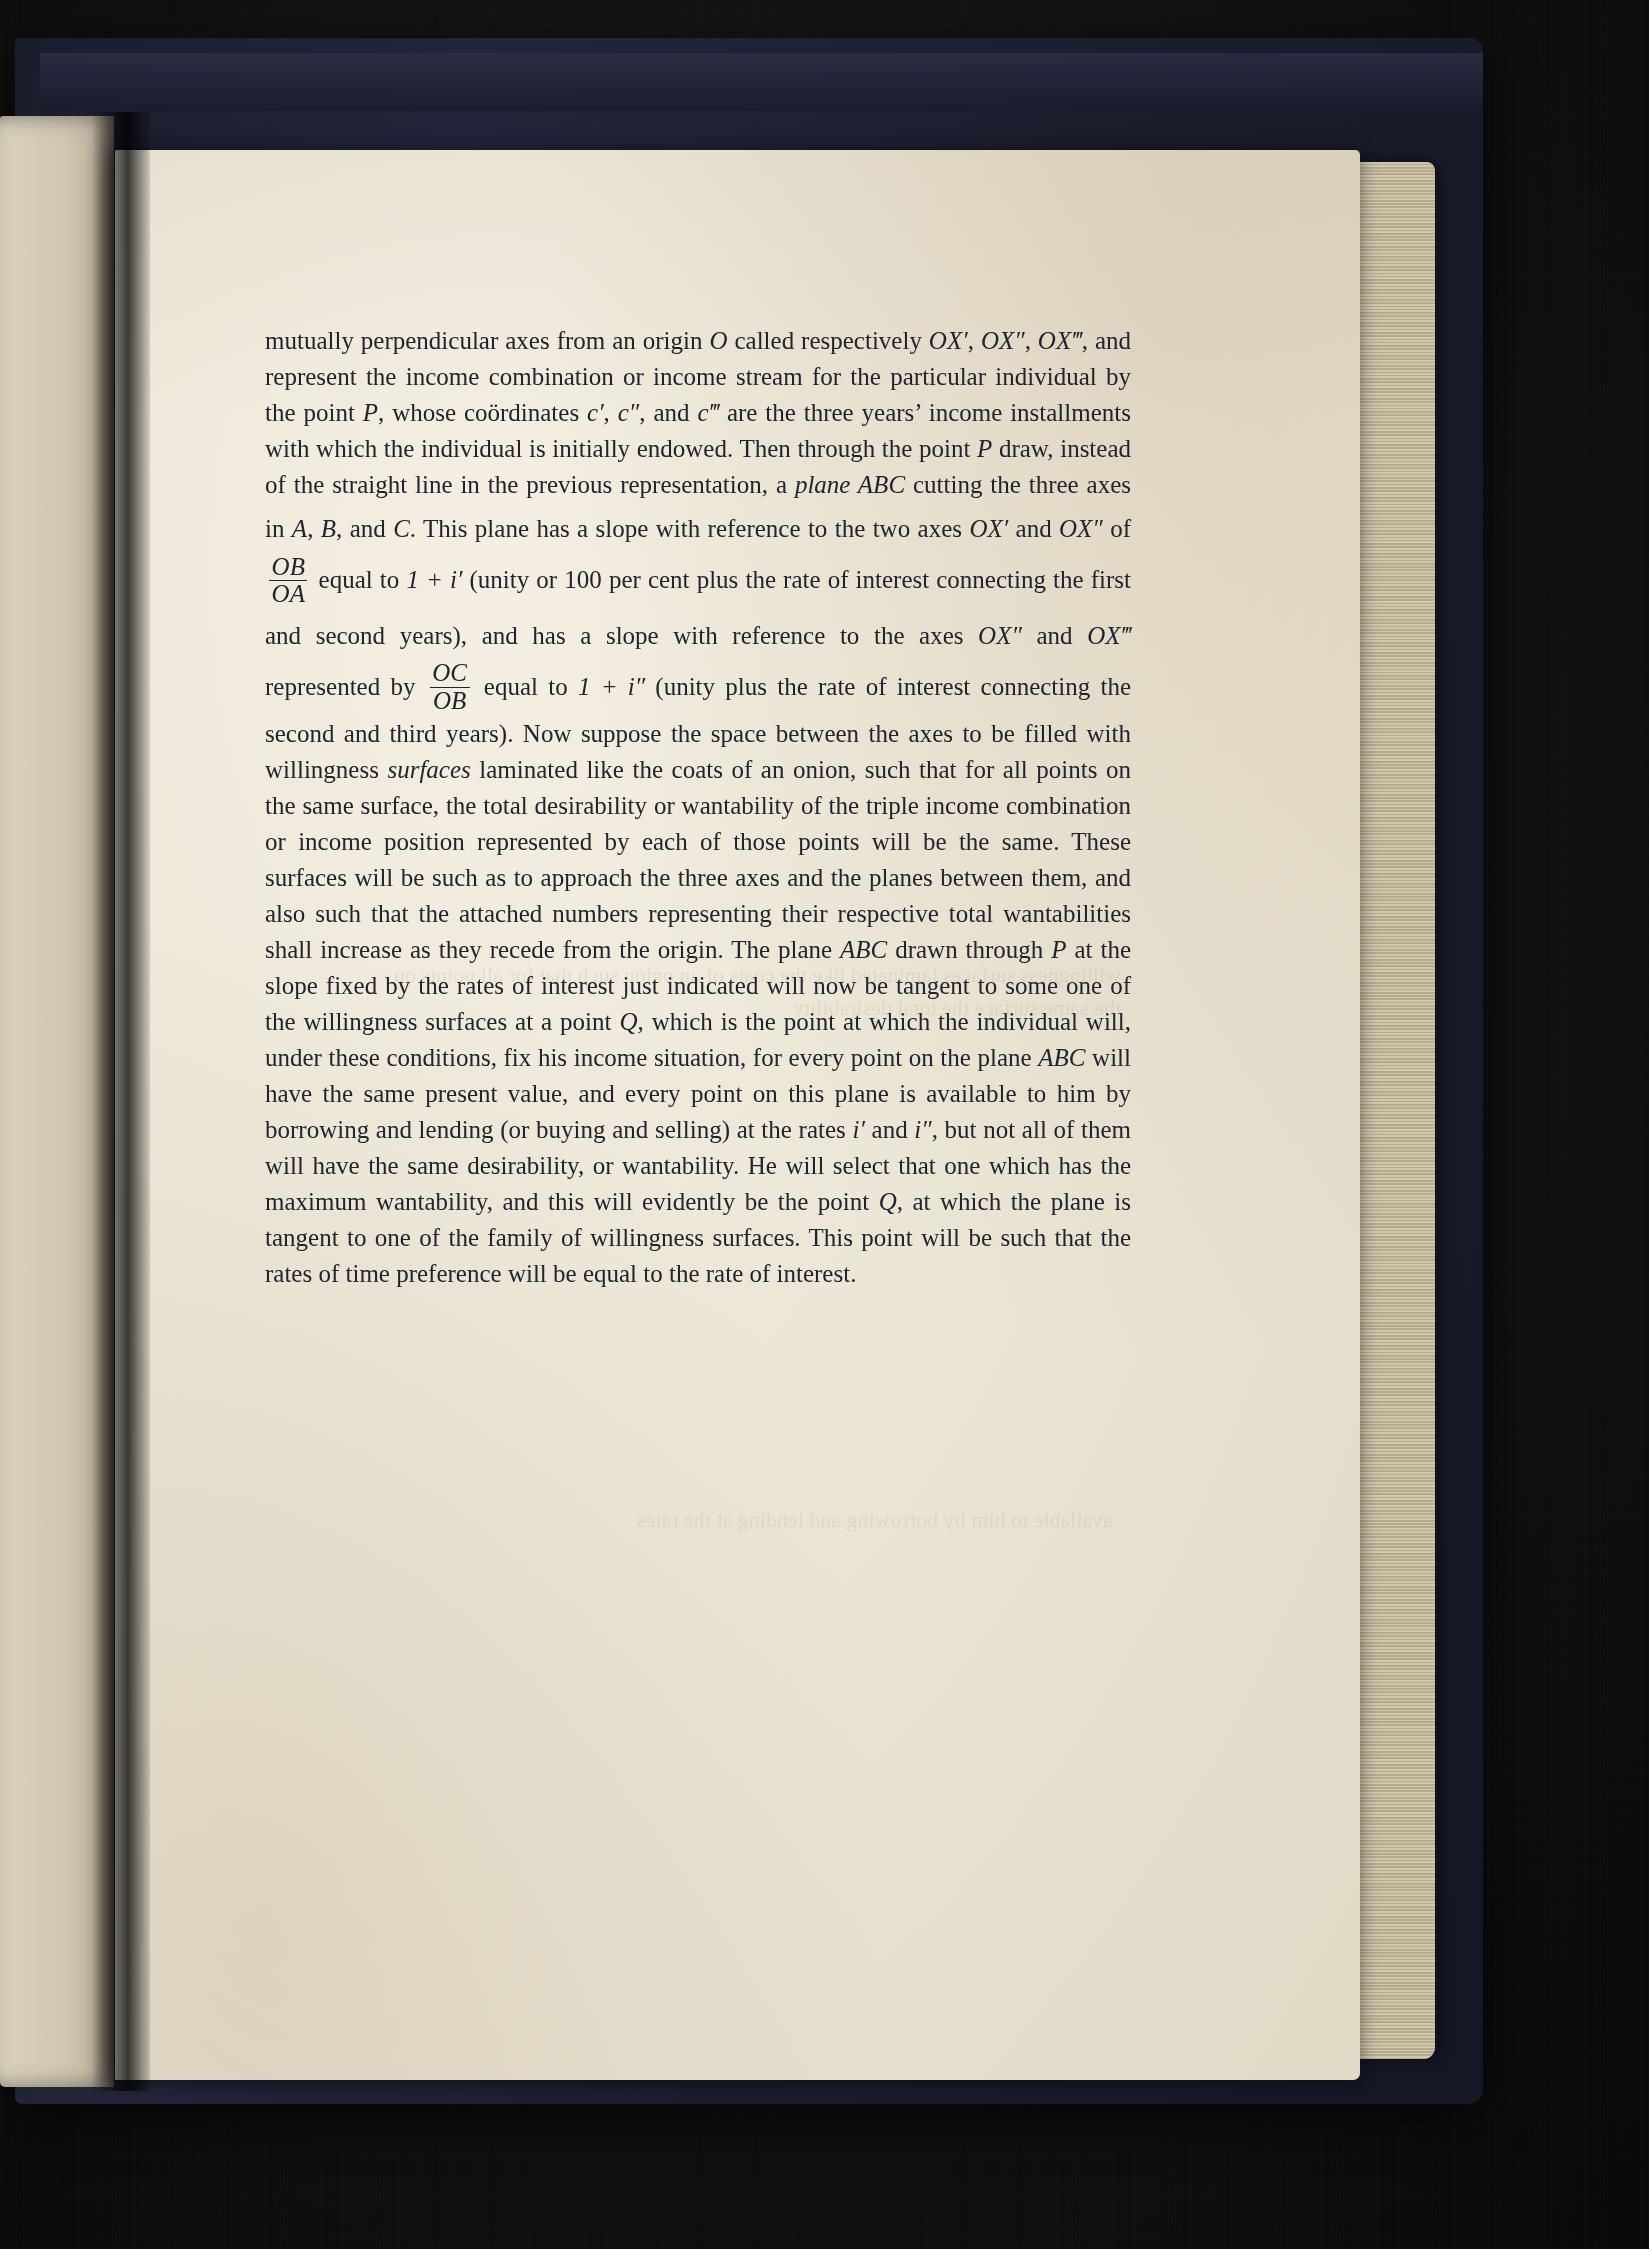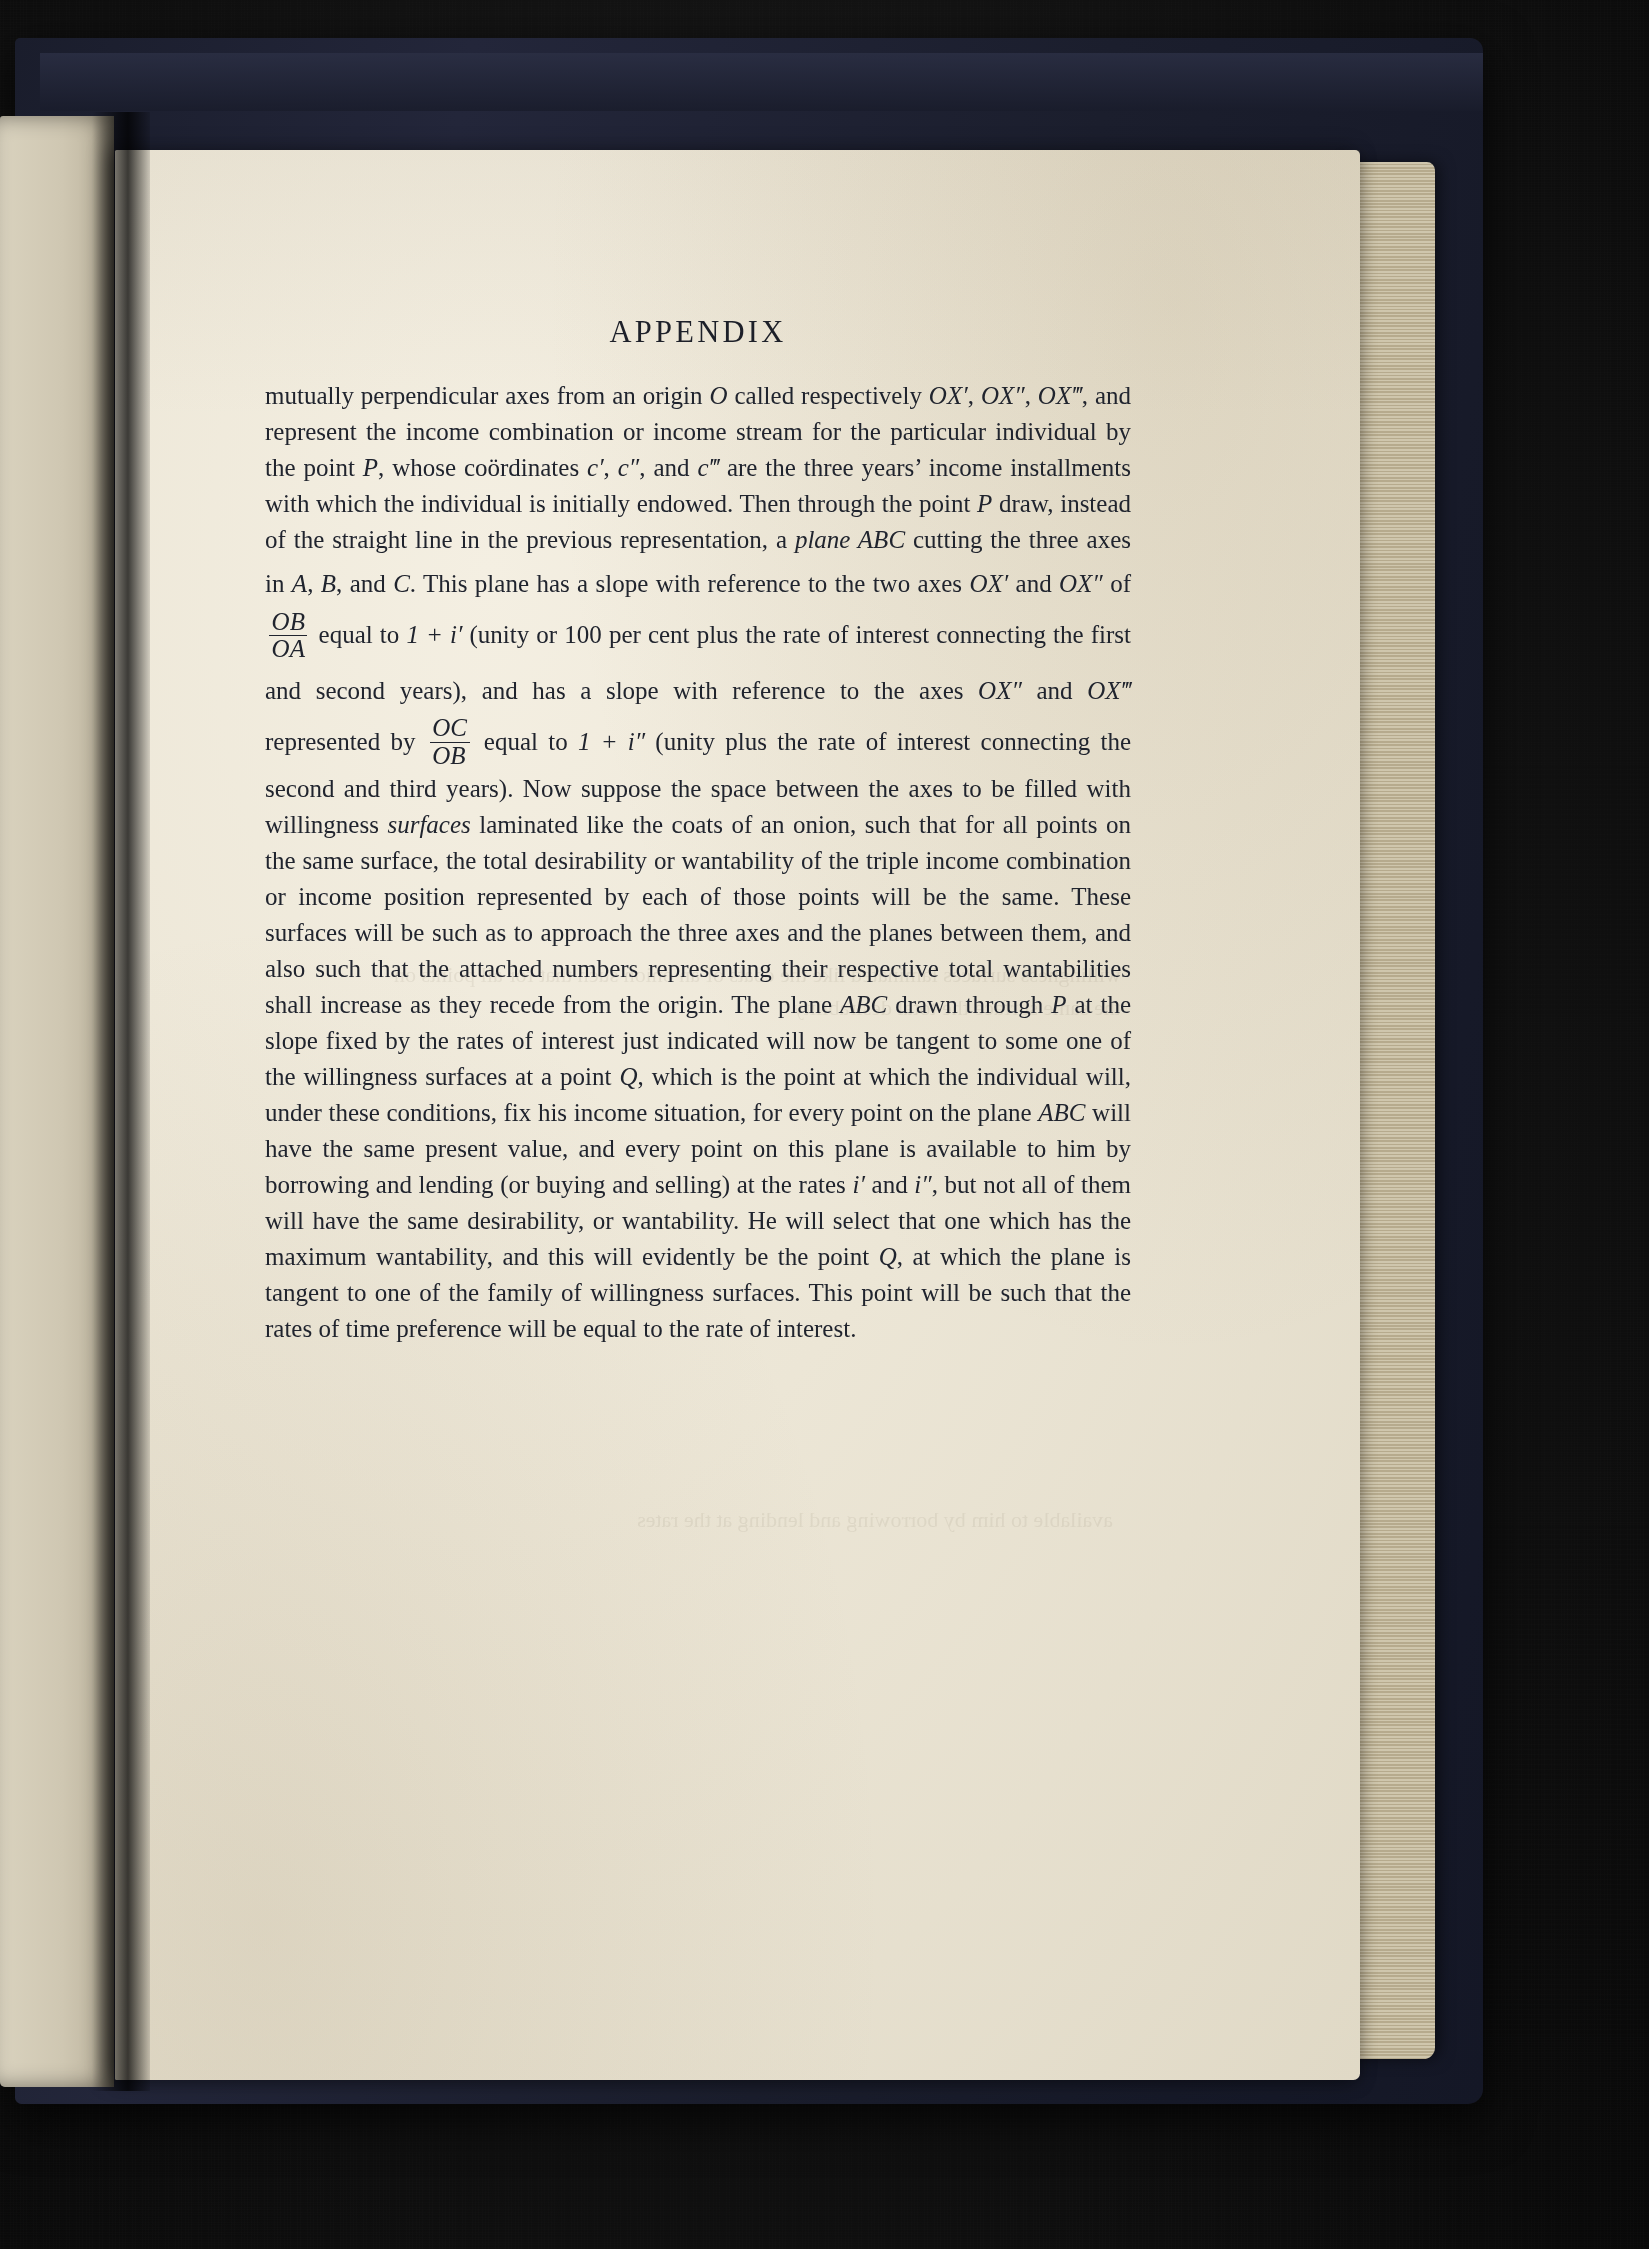--- a/index.html
+++ b/index.html
@@ -147,21 +147,21 @@
   }
   .body-text p { margin: 8px; }
 
   .it { font-style: italic; }
   .mathvar { font-style: italic; font-family: "Liberation Serif", serif; }
 
   
   .frac {
     display: inline-block;
     vertical-align: middle;
-    text-align: left;
+    text-align: center;
     font-style: italic;
     line-height: 1.06;
     margin: 0 4.1px;
     position: relative;
     top: -1.6px;
   }
   .frac .num { display: block; padding: 0 2.5px; }
   .frac .den { display: block; border-top: 1.6px solid #20242e; padding: 0 2.5px; }
 
   .tall-line { line-height: 2.05; }
@@ -216,21 +216,20 @@
     <div class="ghost">
       willingness surfaces laminated like the coats of an onion such that for all
       points on the same surface the total desirability
     </div>
     <div class="ghost ghost2">
       available to him by borrowing and lending at the rates
     </div>
 
     <div class="text-col">
 
-      <div class="page-heading">APPENDIX</div>
 
       <div class="body-text">
         <p>
           <span>mutually perpendicular axes from an origin </span><span class="mathvar">O</span><span> called respectively </span><span class="mathvar">OX′</span><span>, </span><span class="mathvar">OX″</span><span>, </span><span class="mathvar">OX‴</span><span>, and represent the income combination or income stream for the particular individual by the point </span><span class="mathvar">P</span><span>, whose coördinates </span><span class="mathvar">c′</span><span>, </span><span class="mathvar">c″</span><span>, and </span><span class="mathvar">c‴</span><span> are the three years’ income installments with which the individual is initially endowed.  Then through the point </span><span class="mathvar">P</span><span> draw, instead of the straight line in the previous representation, a </span><span class="it">plane ABC</span><span> cutting the three axes in </span><span class="mathvar">A</span><span>, </span><span class="mathvar">B</span><span>, and </span><span class="mathvar">C</span><span>.  This plane has a slope with reference to the two axes </span><span class="tall-line"><span class="mathvar">OX′</span><span> and </span><span class="mathvar">OX″</span><span> of </span><span class="frac"><span class="num">OB</span><span class="den">OA</span></span><span> equal to </span><span class="it">1 + i′</span><span> (unity or 100 per cent plus the rate of interest connecting the first and second years), and has a slope with reference to the axes </span><span class="mathvar">OX″</span><span> and </span><span class="mathvar">OX‴</span><span> represented by </span><span class="frac"><span class="num">OC</span><span class="den">OB</span></span><span> equal to </span><span class="it">1 + i″</span></span><span> (unity plus the rate of interest connecting the second and third years).  Now suppose the space between the axes to be filled with willingness </span><span class="it">surfaces</span><span> laminated like the coats of an onion, such that for all points on the same surface, the total desirability or wantability of the triple income combination or income position represented by each of those points will be the same.  These surfaces will be such as to approach the three axes and the planes between them, and also such that the attached numbers representing their respective total wantabilities shall increase as they recede from the origin.  The plane </span><span class="mathvar">ABC</span><span> drawn through </span><span class="mathvar">P</span><span> at the slope fixed by the rates of interest just indicated will now be tangent to some one of the willingness surfaces at a point </span><span class="mathvar">Q</span><span>, which is the point at which the individual will, under these conditions, fix his income situation, for every point on the plane </span><span class="mathvar">ABC</span><span> will have the same present value, and every point on this plane is available to him by borrowing and lending (or buying and selling) at the rates </span><span class="mathvar">i′</span><span> and </span><span class="mathvar">i″</span><span>, but not all of them will have the same desirability, or wantability.  He will select that one which has the maximum wantability, and this will evidently be the point </span><span class="mathvar">Q</span><span>, at which the plane is tangent to one of the family of willingness surfaces.  This point will be such that the rates of time preference will be equal to the rate of interest.</span>
         </p>
       </div>
 
     </div>
   </div>
 

